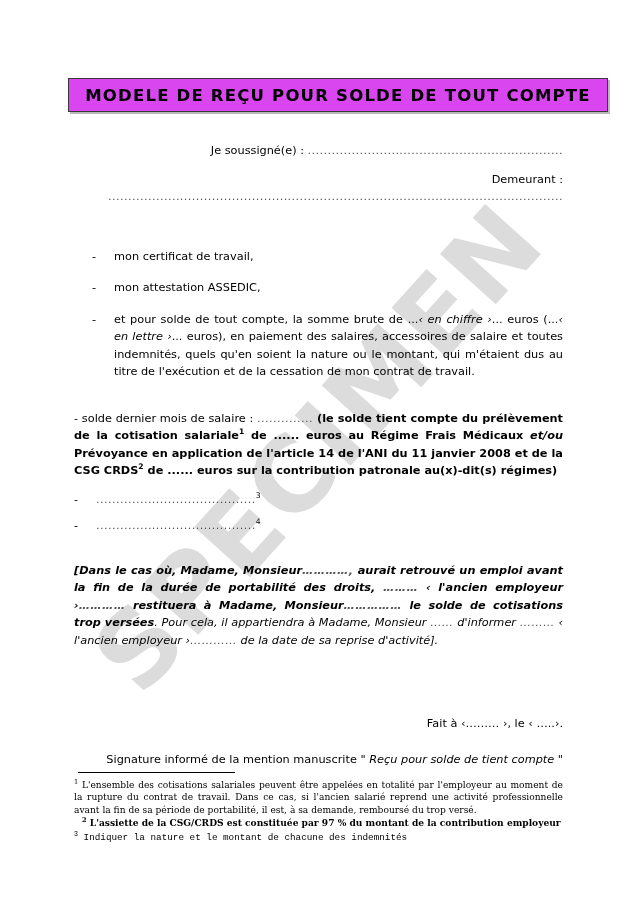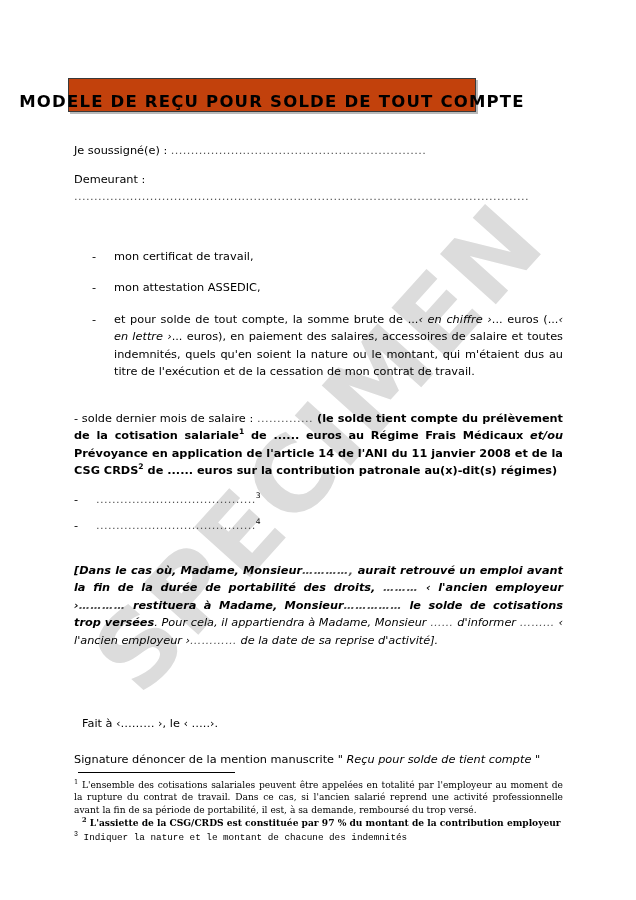--- a/index.html
+++ b/index.html
@@ -49,49 +49,49 @@
   #content {
     position: relative;
     z-index: 1;
   }
 
   
   .title-box {
     position: absolute;
     left: 68px;
     top: 78px;
-    width: 408px;
+    width: 540px;
     height: 34px;
     border: 1px solid #3a3a3a;
-    background: #c2410c;
+    background: #d946ef;
     box-shadow: 2px 2px 0 0 #b9b9b9;
     box-sizing: border-box;
     display: flex;
-    align-items: flex-end;
+    align-items: center;
     justify-content: center;
   }
   .title-text {
     font-family: "DejaVu Sans", "Liberation Sans", sans-serif;
     font-weight: 700;
     font-size: 16.5px;
     letter-spacing: 1.2px;
     white-space: nowrap;
   }
 
   
   .body-area {
     position: absolute;
     left: 74px;
     top: 142px;
     width: 489px;
     font-size: 11.3px;
     line-height: 17.5px;
     color: #000;
   }
-  .p { margin: 0; }
+  .p { margin: 0; text-align: right; }
   .gap-s  { height: 11px; }
   .gap-m  { height: 18px; }
   .gap-l  { height: 24px; }
 
   .just { text-align: justify; text-justify: inter-word; }
   .bold { font-weight: 700; }
   .ital { font-style: italic; }
   .bi   { font-weight: 700; font-style: italic; }
   .dots { letter-spacing: 0.4px; color: #555; }
 
@@ -229,21 +229,21 @@
 
       <div class="gap-m"></div>
 
 
       <div class="gap-m"></div>
 
       <p class="p indent-1">Fait à ‹……… ›, le ‹ …..›.</p>
 
       <div class="gap-m"></div>
 
-      <p class="p"><span>Signature dénoncer de la mention manuscrite  " </span><span class="ital">Reçu pour solde de tient compte</span><span> "</span></p>
+      <p class="p"><span>Signature informé de la mention manuscrite  " </span><span class="ital">Reçu pour solde de tient compte</span><span> "</span></p>
 
     </div>
 
     <div class="footnotes">
       <div class="fn-rule"></div>
 
       <p class="fn"><sup>1</sup> <span>L'ensemble des cotisations salariales peuvent être appelées en totalité par l'employeur au moment de la rupture du contrat de travail. Dans ce cas, si l'ancien salarié reprend une activité professionnelle avant la fin de sa période de portabilité, il est, à sa demande, remboursé du trop versé.</span></p>
 
       <p class="fn fn-bold"><sup>2</sup> <span>L'assiette de la CSG/CRDS est constituée par 97 % du montant de la contribution employeur</span></p>
 

